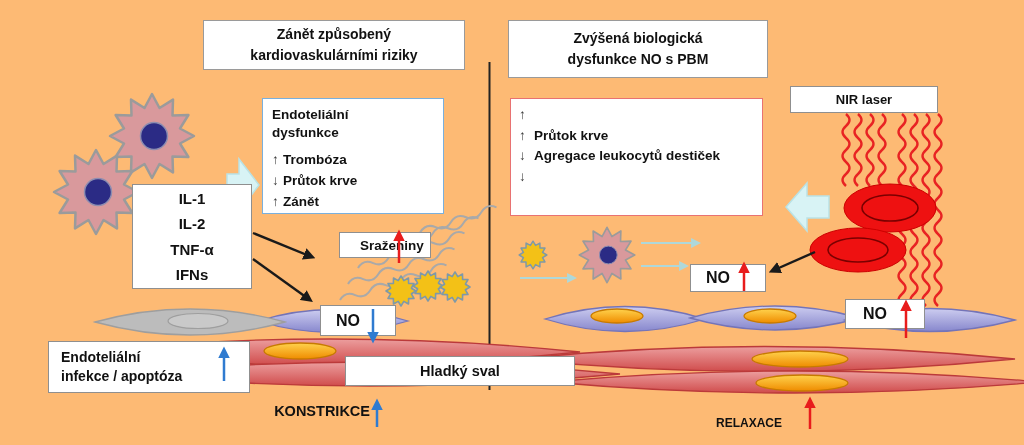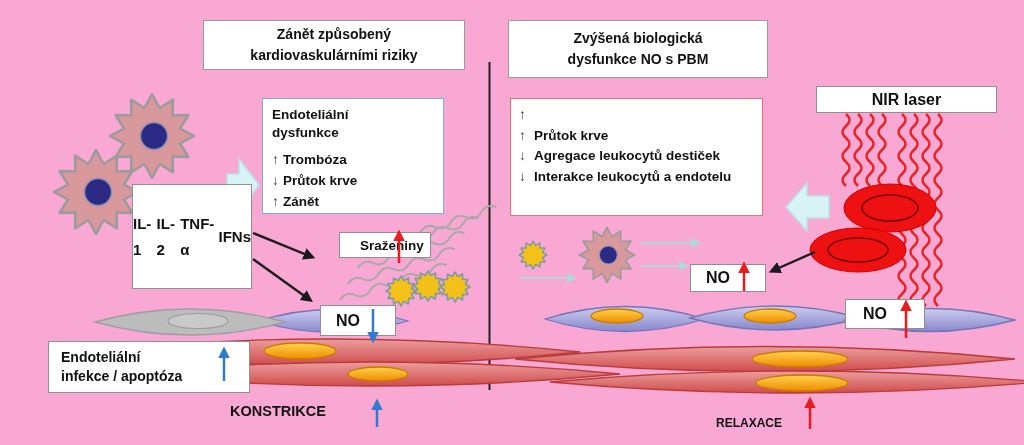--- a/index.html
+++ b/index.html
@@ -1,34 +1,34 @@
 <!DOCTYPE html>
 <html><head>
 <meta charset="utf-8">
 <style>
   html,body { margin:0; padding:0; background:#fff; }
   .canvas {
-    position:relative; width:1024px; height:445px; background:#f9a8d4;
+    position:relative; width:1024px; height:445px; background:#fdba74;
     font-family:"Liberation Sans", sans-serif; overflow:hidden; color:#111;
   }
   svg.layer { position:absolute; left:0; top:0; pointer-events:none; }
   .box {
     position:absolute; background:#fff; border:1px solid #8f8f8f;
     display:flex; align-items:center; justify-content:center;
     font-weight:bold; box-sizing:border-box;
   }
   .title-box { flex-direction:column; font-size:14px; line-height:1.5; text-align:center; border-color:#9a9a9a; }
   .outline-box { position:absolute; background:#fff; box-sizing:border-box; font-weight:bold; }
   .dys-box { border:1.6px solid #7ab0dd; padding:7px 9px; font-size:13.5px; }
   .pbm-box { border:1.6px solid #e87272; padding:7px 8px; font-size:13.5px; }
   .dys-title { line-height:1.3; margin-bottom:9px; }
   .dys-item { display:flex; gap:1px; line-height:1.55; }
   .pbm-item { display:flex; gap:5px; line-height:1.38; margin-bottom:2px; }
   .arr { flex:none; width:10px; color:#3a3a3a; }
-  .cyto-box { flex-direction:row; font-size:15px; line-height:1.7; border-color:#8f8f8f; }
+  .cyto-box { flex-direction:column; font-size:15px; line-height:1.7; border-color:#8f8f8f; }
   .lbl { white-space:nowrap; }
 </style>
 </head>
 <body>
 
 <div class="canvas">
 
   <svg class="layer" width="1024" height="445" viewBox="0 0 1024 445">
     <defs>
       <marker id="mblack" viewBox="0 0 10 10" refX="7" refY="5" markerWidth="5" markerHeight="5" orient="auto">
@@ -145,21 +145,21 @@
   <div class="box title-box" style="left:203px; top:20px; width:262px; height:50px;">
     <span>Zánět způsobený</span>
     <span>kardiovaskulárními riziky</span>
   </div>
 
   <div class="box title-box" style="left:508px; top:20px; width:260px; height:58px;">
     <span>Zvýšená biologická</span>
     <span>dysfunkce NO s PBM</span>
   </div>
 
-  <div class="box" style="left:790px; top:86px; width:181px; height:27px; font-size:16px;margin-left:26px;">
+  <div class="box" style="left:790px; top:86px; width:148px; height:27px; font-size:13px;">
     <span class="lbl">NIR laser</span>
   </div>
 
   <div class="outline-box dys-box" style="left:262px; top:98px; width:182px; height:116px;">
     <div class="dys-title">
       <div>Endoteliální</div>
       <div>dysfunkce</div>
     </div>
     <div class="dys-item">
       <span class="arr">↑</span>
@@ -182,55 +182,57 @@
     <div class="pbm-item">
       <span class="arr">↑</span>
       <span>Průtok krve</span>
     </div>
     <div class="pbm-item">
       <span class="arr">↓</span>
       <span>Agregace leukocytů destiček</span>
     </div>
     <div class="pbm-item">
       <span class="arr">↓</span>
-      <span>Interakce leukocytů a endotelu</span>
     </div>
   </div>
 
   <div class="box cyto-box" style="left:132px; top:184px; width:120px; height:105px;">
     <div>IL-1</div>
     <div>IL-2</div>
     <div>TNF-α</div>
     <div>IFNs</div>
   </div>
 
   <div class="box" style="left:320px; top:232px; width:92px; height:26px; font-size:13.5px; justify-content:flex-start; padding-left:20px;margin-left:19px;">
     <span class="lbl">Sraženiny</span>
   </div>
 
   <div class="box" style="left:320px; top:305px; width:76px; height:31px; font-size:16px; padding-right:20px;">
     <span class="lbl">NO</span>
   </div>
 
 
+  <div class="box" style="left:345px; top:356px; width:230px; height:30px; font-size:14.5px;">
+    <span class="lbl">Hladký sval</span>
+  </div>
 
   <div class="box" style="left:690px; top:264px; width:76px; height:28px; font-size:16px; padding-right:20px;">
     <span class="lbl">NO</span>
   </div>
 
   <div class="box" style="left:845px; top:299px; width:80px; height:30px; font-size:16px; padding-right:20px;">
     <span class="lbl">NO</span>
   </div>
 
   <div class="box" style="left:48px; top:341px; width:202px; height:52px; font-size:14px; flex-direction:column; align-items:flex-start; justify-content:center; padding-left:12px; line-height:1.35;">
     <span>Endoteliální</span>
     <span>infekce / apoptóza</span>
   </div>
 
-  <div style="position:absolute; left:230px; top:403px; width:140px; text-align:left; font-weight:bold; font-size:14.5px;">KONSTRIKCE</div>
+  <div style="position:absolute; left:230px; top:403px; width:140px; text-align:right; font-weight:bold; font-size:14.5px;">KONSTRIKCE</div>
 
   <div style="position:absolute; left:693px; top:416px; width:112px; text-align:center; font-weight:bold; font-size:12px;">RELAXACE</div>
 
   <svg class="layer" width="1024" height="445" viewBox="0 0 1024 445">
     <defs>
       <marker id="mred" viewBox="0 0 10 10" refX="6" refY="5" markerWidth="4.6" markerHeight="4.6" orient="auto">
         <path d="M0,0 L10,5 L0,10 Z" fill="#e81c1c"></path>
       </marker>
       <marker id="mblue" viewBox="0 0 10 10" refX="6" refY="5" markerWidth="4.6" markerHeight="4.6" orient="auto">
         <path d="M0,0 L10,5 L0,10 Z" fill="#2f7bd0"></path>

